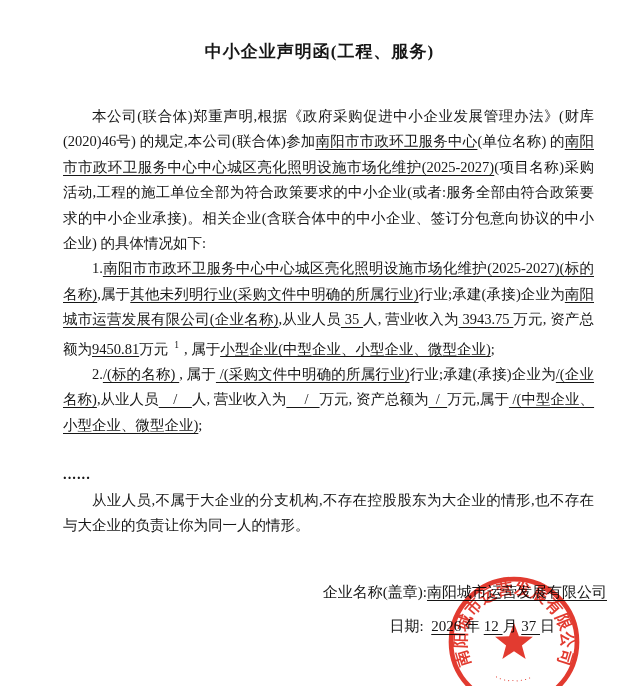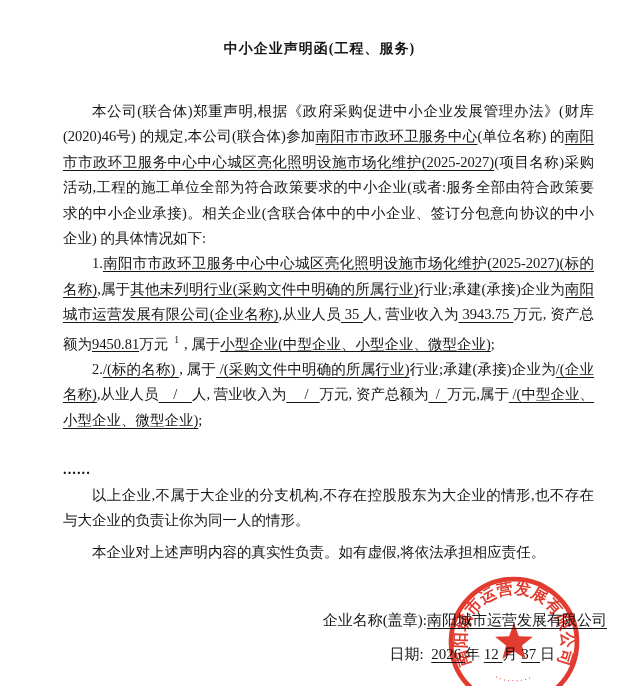--- a/index.html
+++ b/index.html
@@ -4,21 +4,21 @@
 <style>
   html,body { margin:0; padding:0; background:#ffffff; }
   body {
     width:639px; height:686px; overflow:hidden;
     font-family:"Liberation Serif","DejaVu Serif",serif;
     color:#161616;
   }
   .page { position:relative; width:639px; height:686px; background:#ffffff; }
   .doc-title {
     margin:40px 0 0 0; text-align:center;
-    font-size:14px; font-weight:700; letter-spacing:1px;
+    font-size:17px; font-weight:700; letter-spacing:1px;
   }
   .text-col { width:531px; margin:41px 0 0 63px; }
   .para {
     margin:0; font-size:14.5px; line-height:25.4px;
     text-align:justify; white-space:pre-wrap;
   }
   .indent { text-indent:2em; }
   .ellipsis { font-weight:700; margin-top:24px; letter-spacing:1px; }
   .gap-top { margin-top:7px; }
   .u { text-decoration:underline; text-underline-offset:3px; text-decoration-thickness:1px; }
@@ -38,22 +38,21 @@
 
 <div class="page">
 
   <div class="doc-title">中小企业声明函(工程、服务)</div>
 
   <div class="text-col">
       <p class="para indent"><span>本公司(联合体)郑重声明,根据《政府采购促进中小企业发展管理办法》(财库(2020)46号) 的规定,本公司(联合体)参加</span><span class="u">南阳市市政环卫服务中心</span><span>(单位名称) 的</span><span class="u">南阳市市政环卫服务中心中心城区亮化照明设施市场化维护(2025-2027)</span><span>(项目名称)采购活动,工程的施工单位全部为符合政策要求的中小企业(或者:服务全部由符合政策要求的中小企业承接)。相关企业(含联合体中的中小企业、签订分包意向协议的中小企业) 的具体情况如下:</span></p>
       <p class="para indent"><span>1.</span><span class="u">南阳市市政环卫服务中心中心城区亮化照明设施市场化维护(2025-2027)(标的名称)</span><span>,属于</span><span class="u">其他未列明行业(采购文件中明确的所属行业)</span><span>行业;承建(承接)企业为</span><span class="u">南阳城市运营发展有限公司(企业名称)</span><span>,从业人员</span><span class="u"> 35 </span><span>人, 营业收入为</span><span class="u"> 3943.75 </span><span>万元, 资产总额为</span><span class="u">9450.81</span><span>万元</span><span class="sup">1</span><span>, 属于</span><span class="u">小型企业(中型企业、小型企业、微型企业)</span><span>;</span></p>
       <p class="para indent"><span>2.</span><span class="u">/(标的名称) </span><span>, 属于</span><span class="u"> /(采购文件中明确的所属行业)</span><span>行业;承建(承接)企业为</span><span class="u">/(企业名称)</span><span>,从业人员</span><span class="u">    /    </span><span>人, 营业收入为</span><span class="u">     /   </span><span>万元, 资产总额为</span><span class="u">  /  </span><span>万元,属于</span><span class="u"> /(中型企业、小型企业、微型企业)</span><span>;</span></p>
       <p class="para ellipsis"><span>......</span></p>
-      <p class="para indent"><span>以上企业,不属于大企业的分支机构,不存在控股股东为大企业的情形,也不存在与大企业的负责让你为同一人的情形。</span></p>
-      <p class="para indent gap-top"><span>本企业对上述声明内容的真实性负责。如有虚假,将依法承担相应责任。</span></p>
+      <p class="para indent"><span>从业人员,不属于大企业的分支机构,不存在控股股东为大企业的情形,也不存在与大企业的负责让你为同一人的情形。</span></p>
     </div>
 
   <div class="signature">
       <p class="sig-line sig-company"><span>企业名称(盖章):</span><span class="u">南阳城市运营发展有限公司</span></p>
       <p class="sig-line sig-date"><span>日期:  </span><span class="u">2026 </span><span>年 </span><span class="u">12 </span><span>月 </span><span class="u">37 </span><span>日</span></p>
     </div>
 
   <div class="stamp" style="color: rgb(224, 42, 30);">
     <svg viewBox="0 0 160 160" xmlns="http://www.w3.org/2000/svg">
       <defs>

